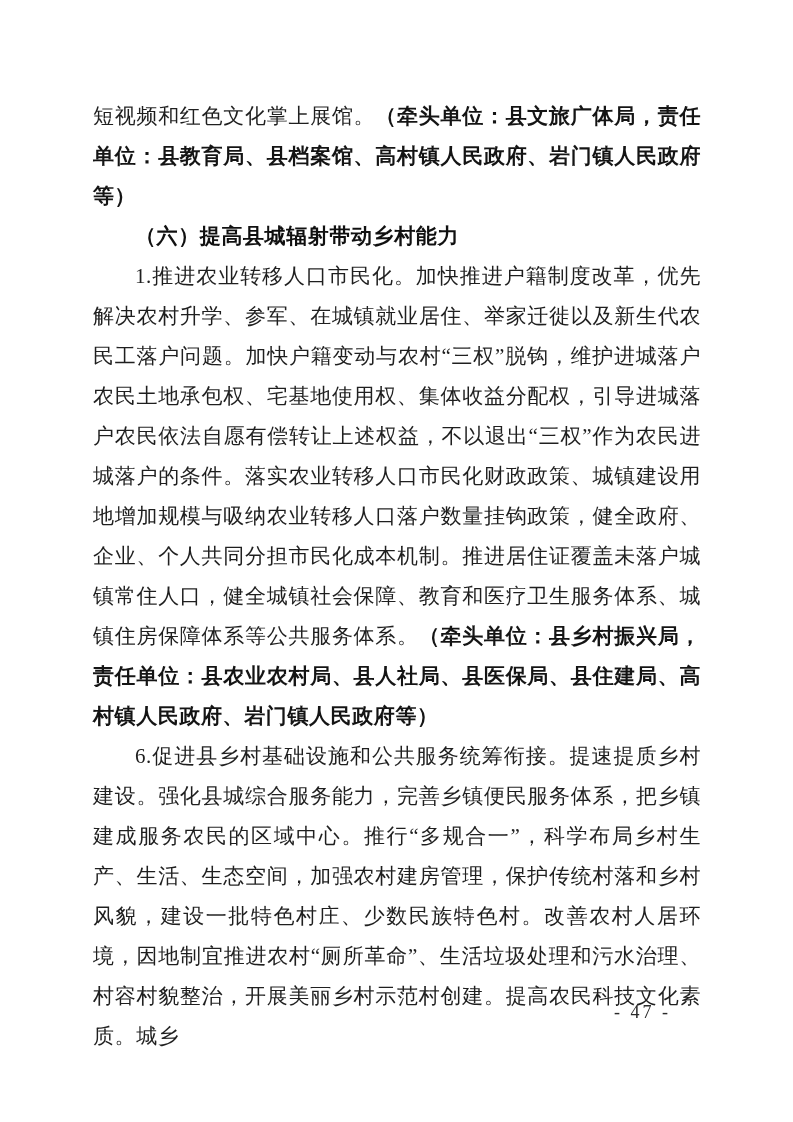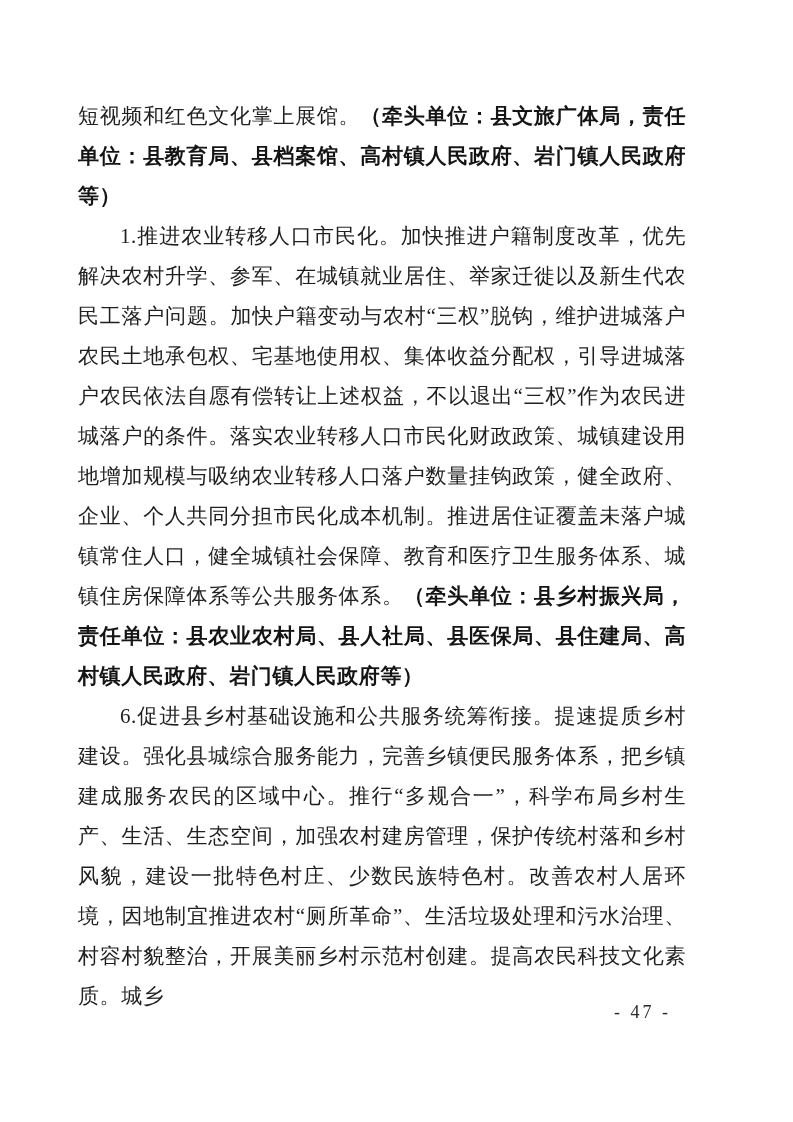--- a/index.html
+++ b/index.html
@@ -11,21 +11,21 @@
     position: relative;
     width: 793px;
     height: 1122px;
     background: #ffffff;
     overflow: hidden;
     font-family: "Liberation Serif", "DejaVu Serif", serif;
     color: #1f1f1f;
   }
   .text-block {
     position: absolute;
-    left: 78px;
+    left: 93px;
     top: 96px;
     width: 608px;
     font-size: 21px;
     line-height: 40px;
     text-align: justify;
     letter-spacing: 0.6px;
   }
   .text-block p {
     margin: 0;
     padding: 0;
@@ -59,20 +59,23 @@
 <body>
 
 <div class="page">
 
   <div class="text-block">
 
     <p>
       <span class="seg-body">短视频和红色文化掌上展馆。</span><span class="seg-unit">（牵头单位：县文旅广体局，责任单位：县教育局、县档案馆、高村镇人民政府、岩门镇人民政府等）</span>
     </p>
 
+    <p class="indent">
+      <span class="seg-heading">（六）提高县城辐射带动乡村能力</span>
+    </p>
 
     <p class="indent">
       <span class="seg-body">1.推进农业转移人口市民化。加快推进户籍制度改革，优先解决农村升学、参军、在城镇就业居住、举家迁徙以及新生代农民工落户问题。加快户籍变动与农村“三权”脱钩，维护进城落户农民土地承包权、宅基地使用权、集体收益分配权，引导进城落户农民依法自愿有偿转让上述权益，不以退出“三权”作为农民进城落户的条件。落实农业转移人口市民化财政政策、城镇建设用地增加规模与吸纳农业转移人口落户数量挂钩政策，健全政府、企业、个人共同分担市民化成本机制。推进居住证覆盖未落户城镇常住人口，健全城镇社会保障、教育和医疗卫生服务体系、城镇住房保障体系等公共服务体系。</span><span class="seg-unit">（牵头单位：县乡村振兴局，责任单位：县农业农村局、县人社局、县医保局、县住建局、高村镇人民政府、岩门镇人民政府等）</span>
     </p>
 
     <p class="indent">
       <span class="seg-body">6.促进县乡村基础设施和公共服务统筹衔接。提速提质乡村建设。强化县城综合服务能力，完善乡镇便民服务体系，把乡镇建成服务农民的区域中心。推行“多规合一”，科学布局乡村生产、生活、生态空间，加强农村建房管理，保护传统村落和乡村风貌，建设一批特色村庄、少数民族特色村。改善农村人居环境，因地制宜推进农村“厕所革命”、生活垃圾处理和污水治理、村容村貌整治，开展美丽乡村示范村创建。提高农民科技文化素质。城乡</span>
     </p>
 
   </div>

